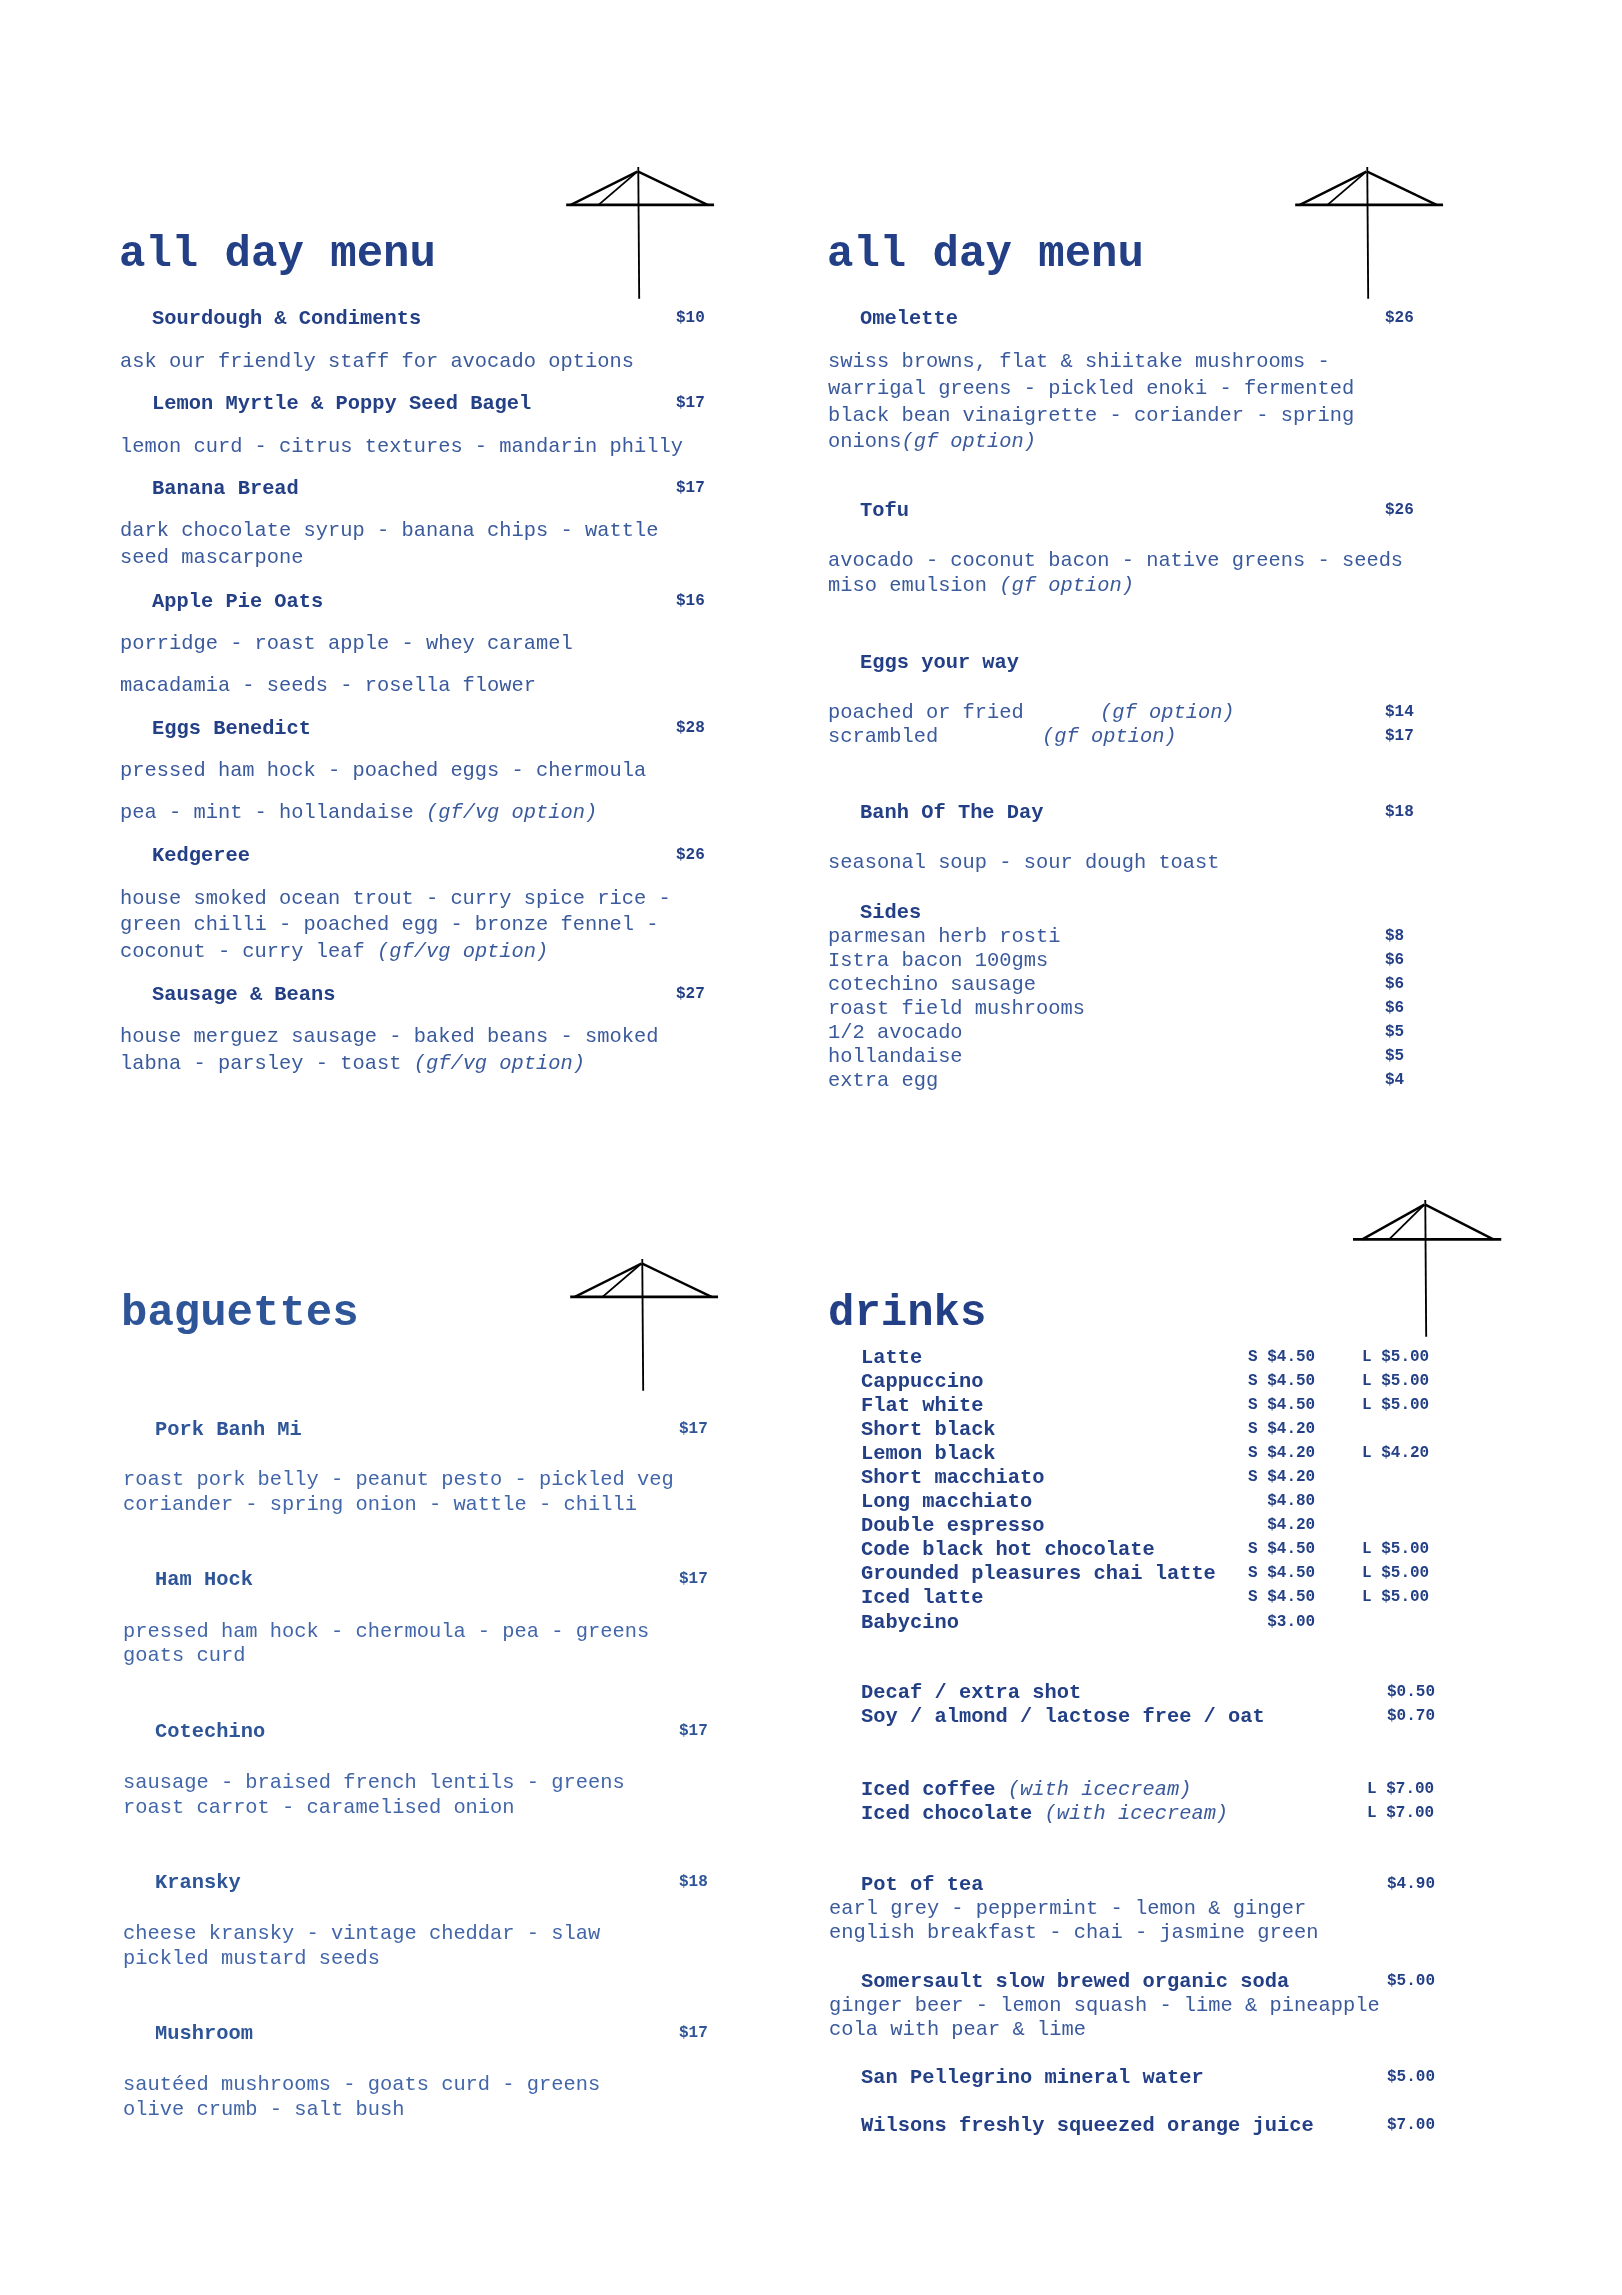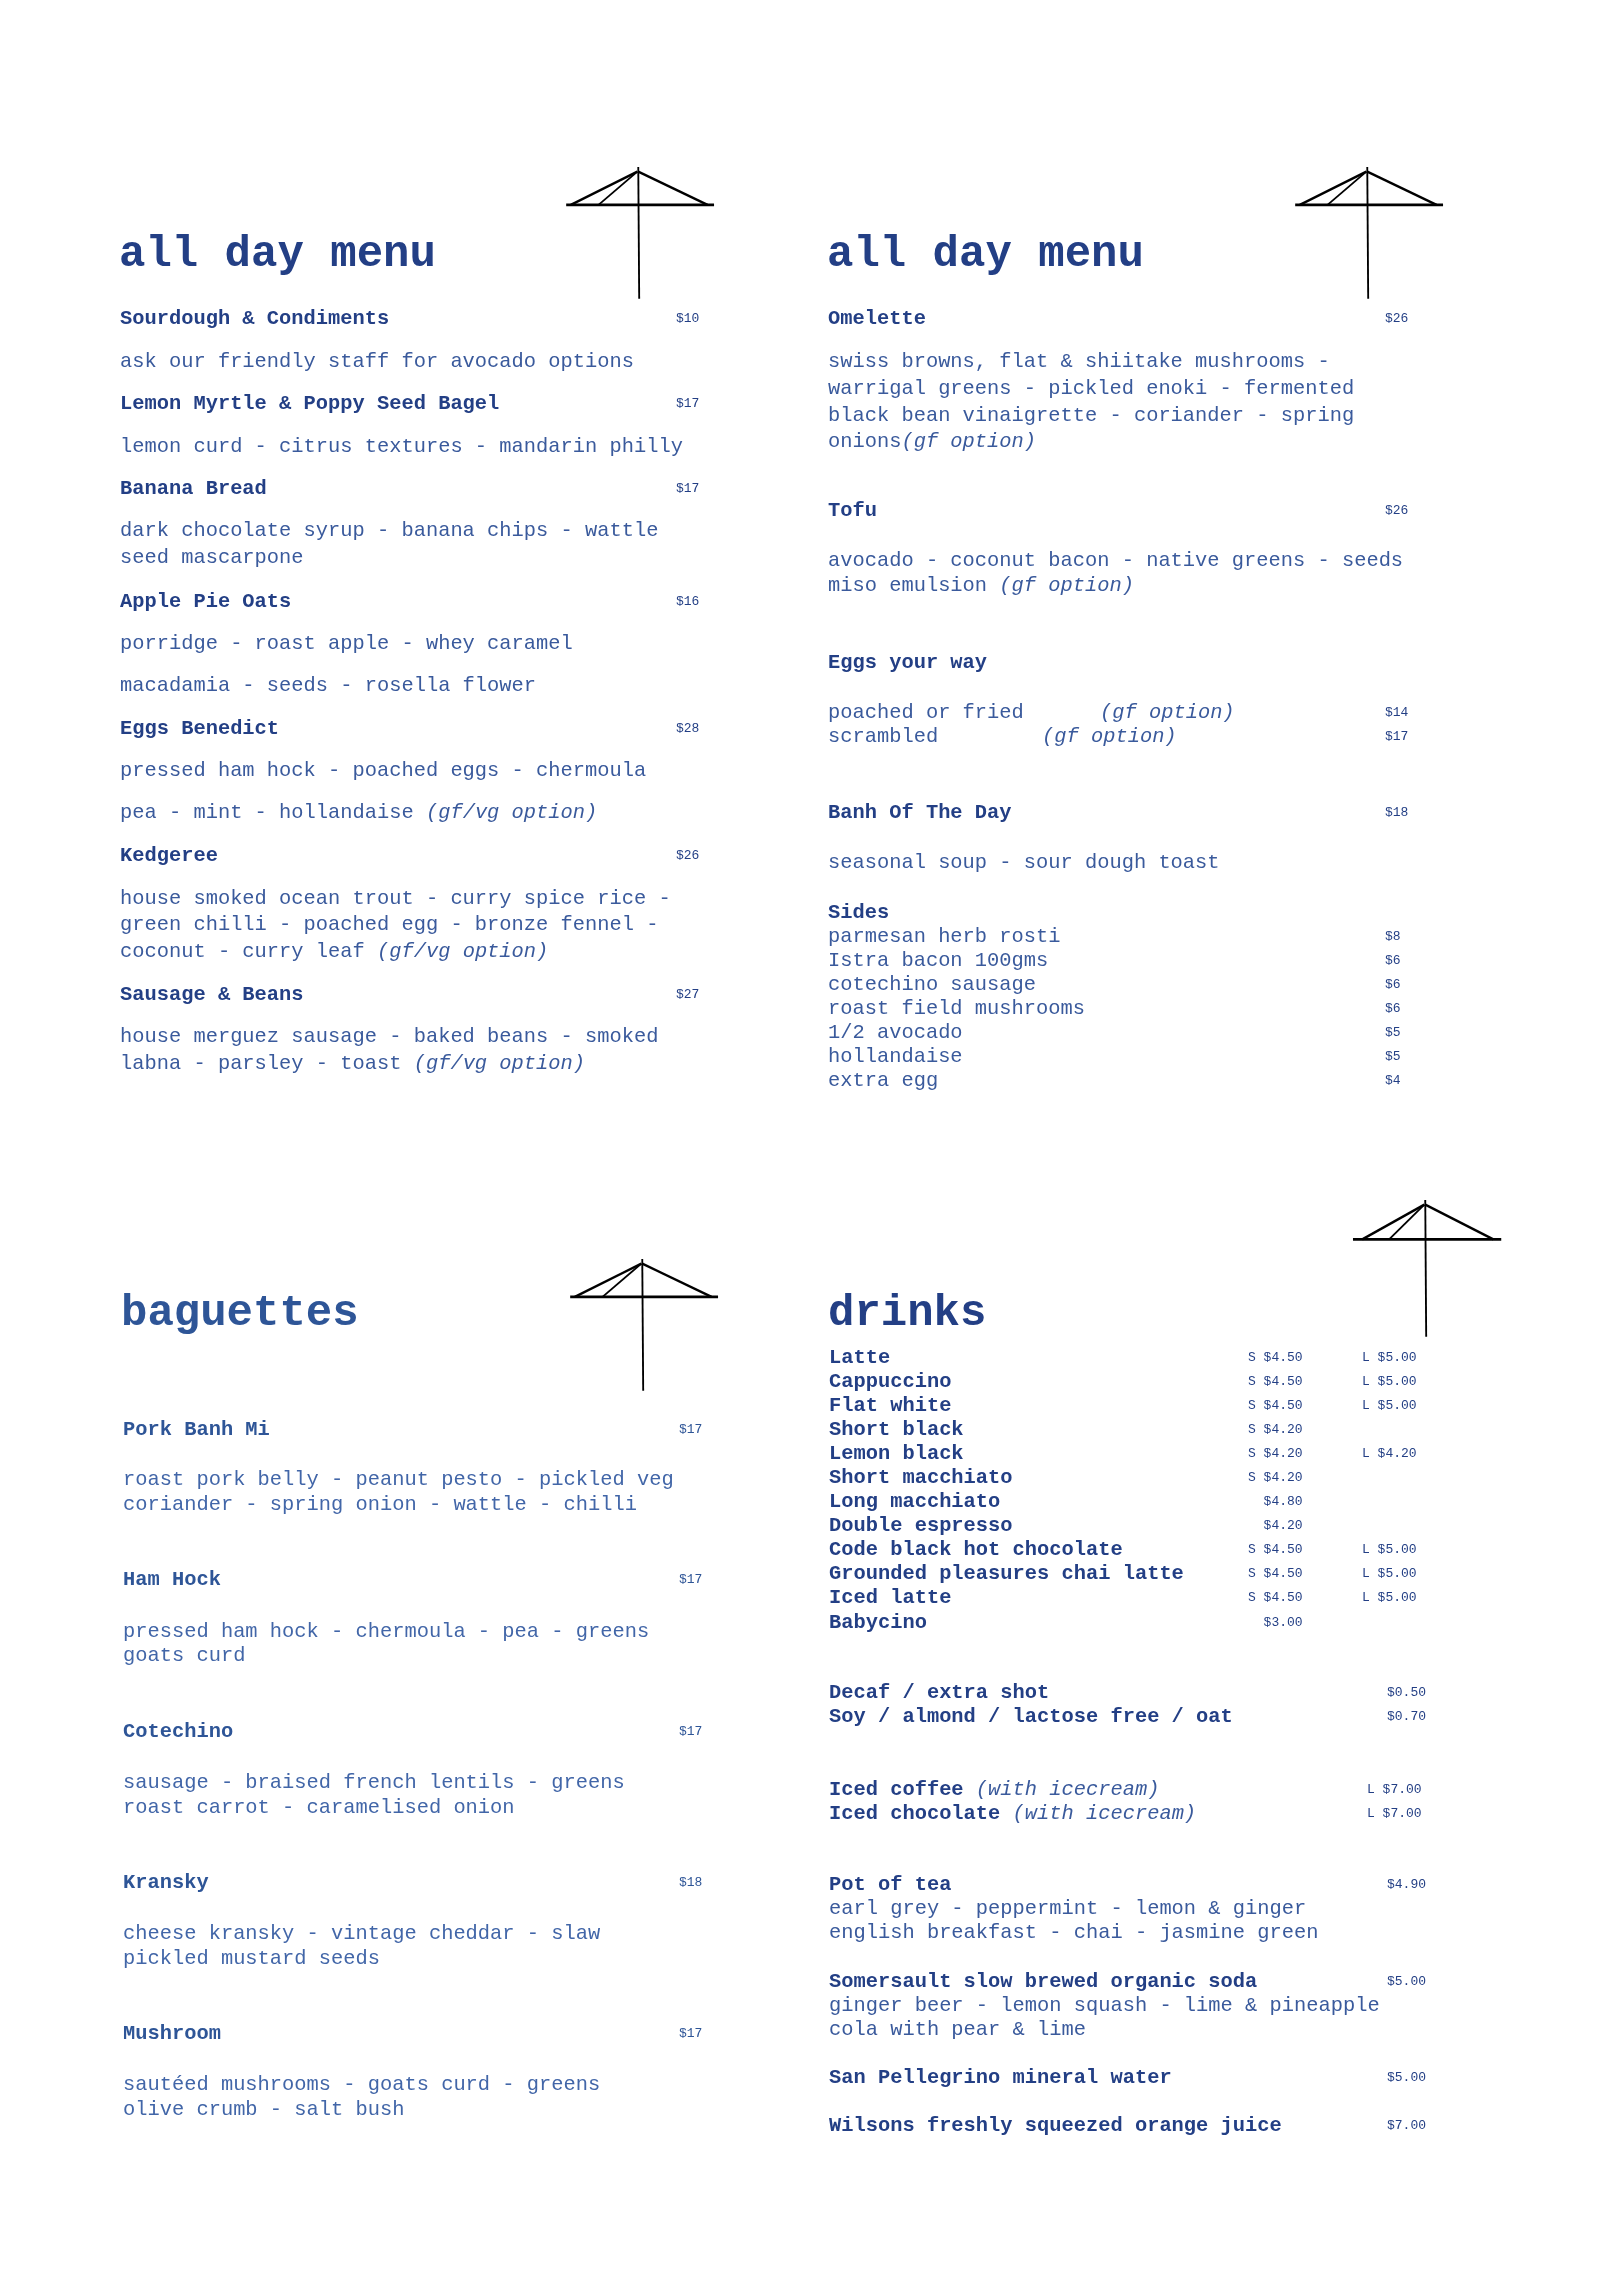--- a/index.html
+++ b/index.html
@@ -1,23 +1,23 @@
 <!DOCTYPE html>
 <html style="font-size:7.4px"><head>
 <meta charset="utf-8">
 <style>
   html, body { margin: 0; padding: 0; background: #ffffff; }
   body { width: 1623px; height: 2295px; position: relative; overflow: hidden;
          font-family: "Liberation Mono", "DejaVu Sans Mono", monospace; color: #233f85; }
   .title { position: absolute; font-weight: bold; font-size: 44px; letter-spacing: 0px; white-space: nowrap; }
   .row { position: absolute; font-size: 20.4px; white-space: nowrap; line-height: 27px; }
-  .name { font-weight: bold; }
+  .name { font-weight: bold; margin-left: 32px; }
   .desc { font-weight: normal; color: #3a5a9c; }
   .note { font-style: italic; }
-  .price { position: absolute; font-weight: normal; font-size: 13px; white-space: nowrap; line-height: 27px; }
+  .price { position: absolute; font-weight: bold; font-size: 16px; white-space: nowrap; line-height: 27px; }
   .umbrella { position: absolute; }
   .bag { color: #2e5597; }
   .bag .desc { color: #4266a8; }
 </style>
 </head>
 <body>
 
 <svg class="umbrella" style="left:565px;top:167px" width="153" height="134" viewBox="0 0 330 290">
   <g stroke="#000" fill="none">
       <line x1="2" y1="82" x2="322" y2="82" stroke-width="6"></line>

